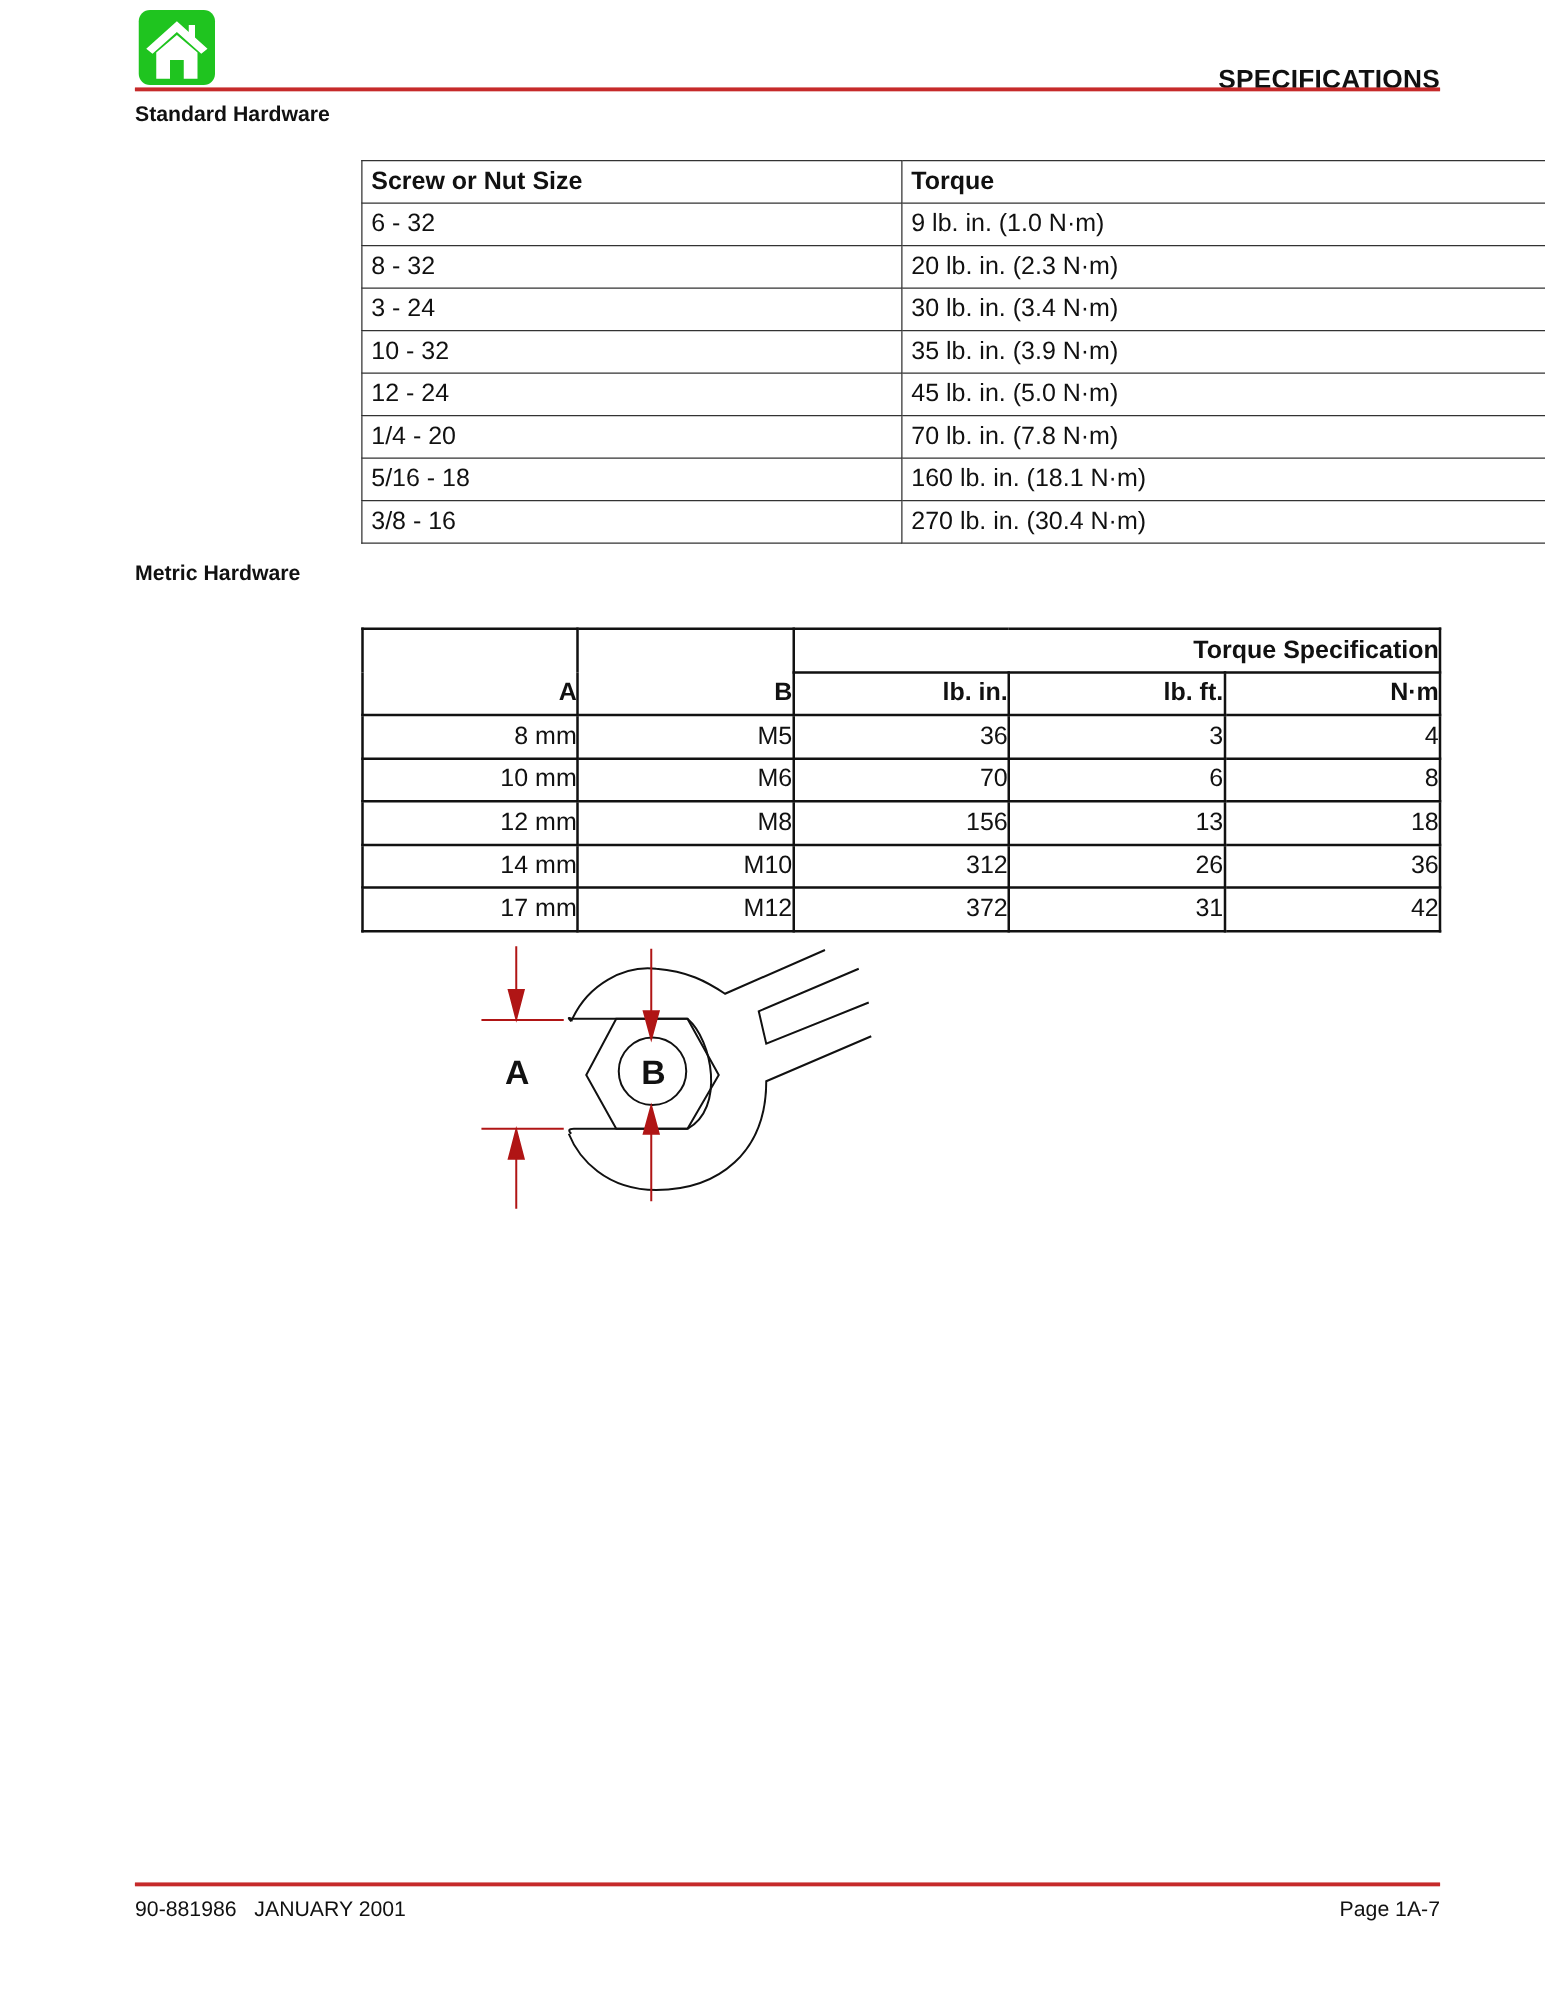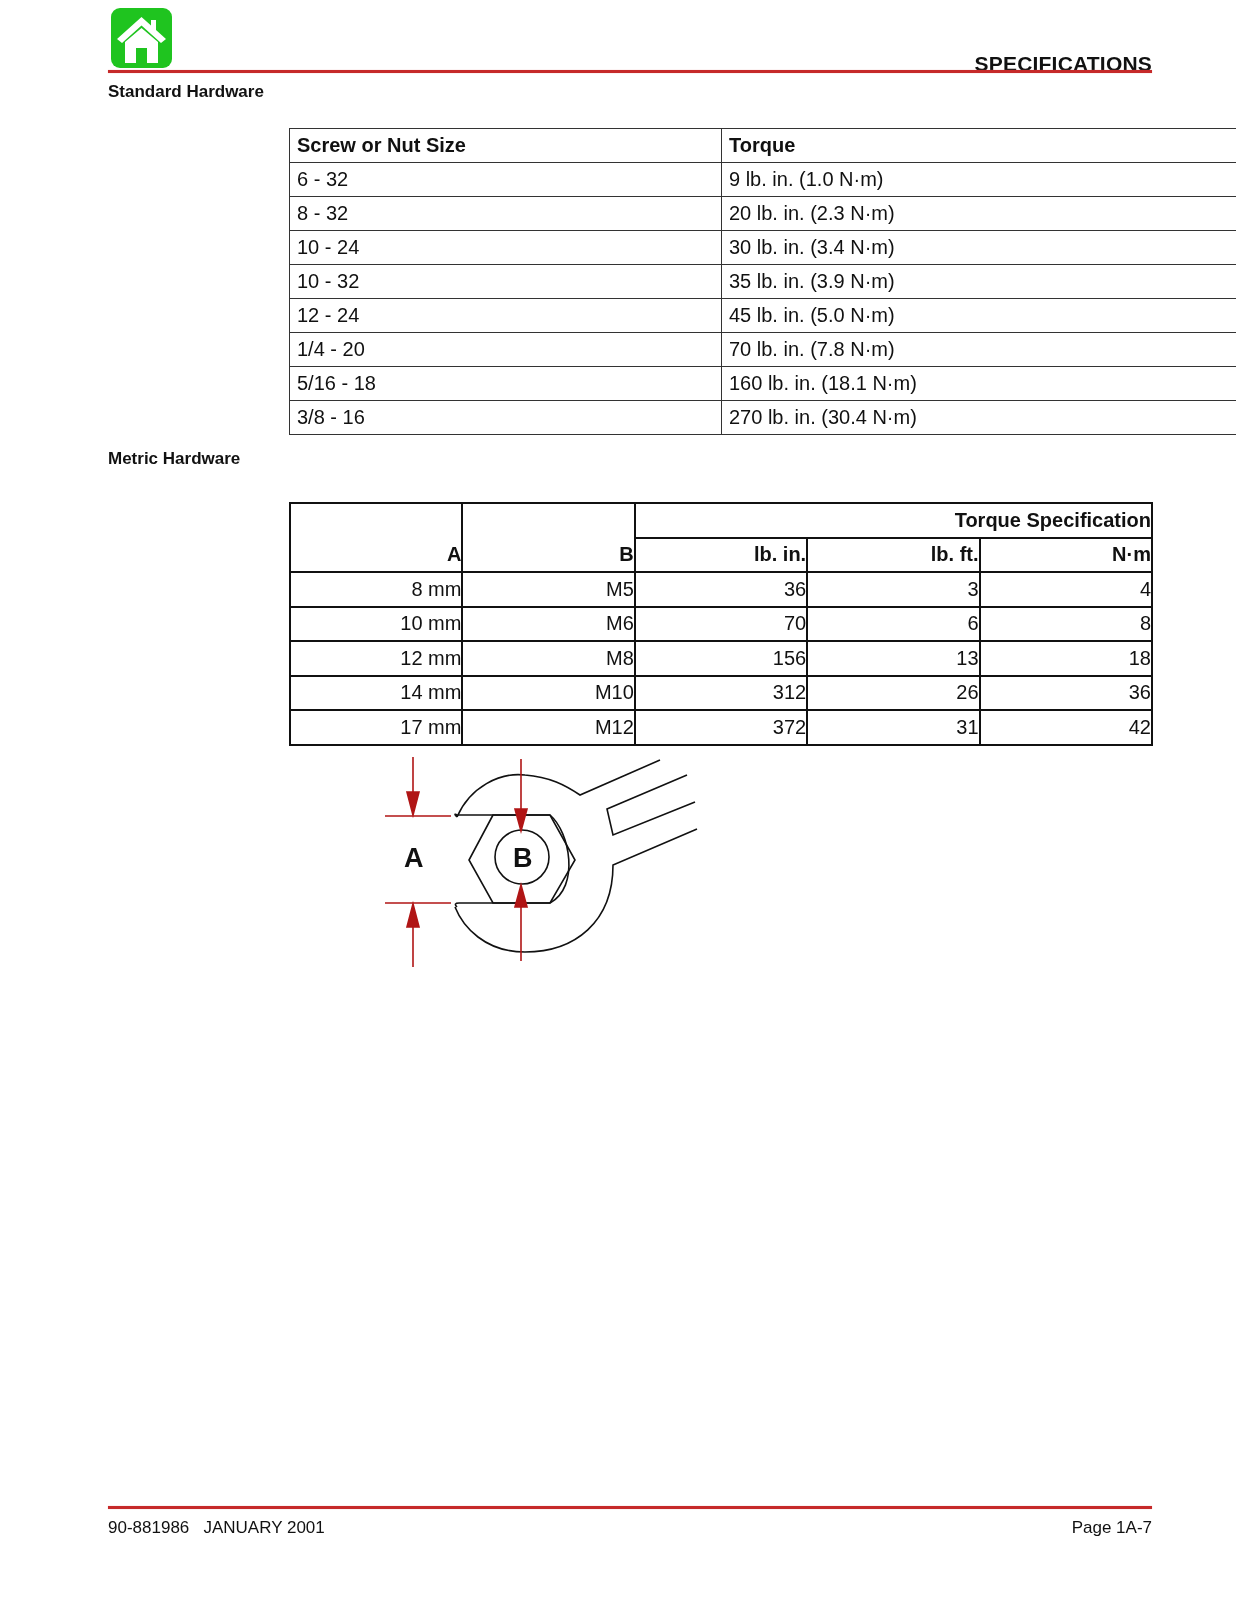--- a/index.html
+++ b/index.html
@@ -64,21 +64,21 @@
   <tbody>
     <tr>
         <td>6 - 32</td>
         <td>9 lb. in. (1.0 N·m)</td>
       </tr>
     <tr>
         <td>8 - 32</td>
         <td>20 lb. in. (2.3 N·m)</td>
       </tr>
     <tr>
-        <td>10 - 24</td>
+        <td>3 - 24</td>
         <td>30 lb. in. (3.4 N·m)</td>
       </tr>
     <tr>
         <td>10 - 32</td>
         <td>35 lb. in. (3.9 N·m)</td>
       </tr>
     <tr>
         <td>12 - 24</td>
         <td>45 lb. in. (5.0 N·m)</td>
       </tr>

